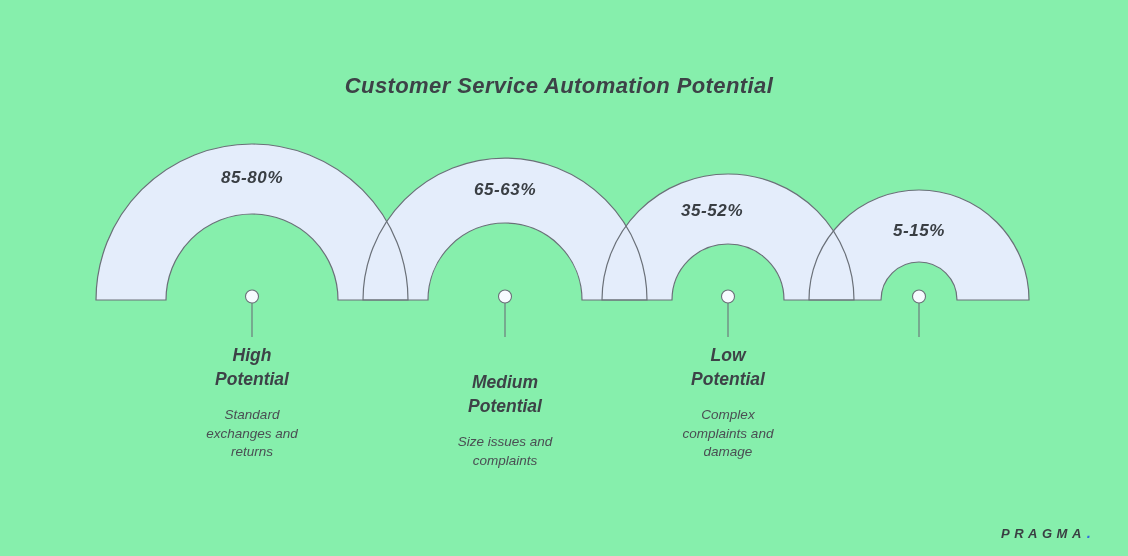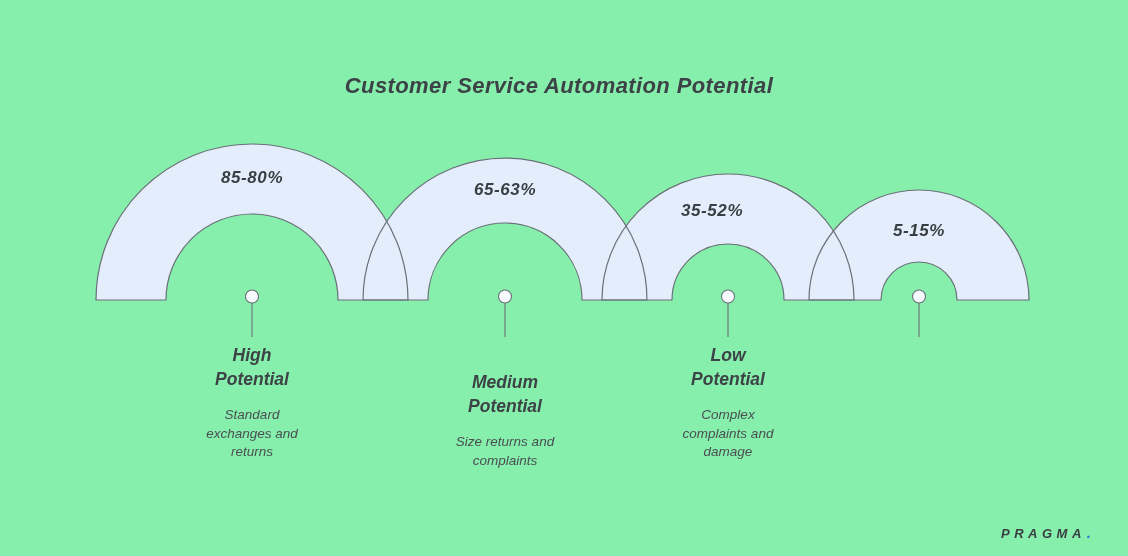--- a/index.html
+++ b/index.html
@@ -78,21 +78,21 @@
   <div class="seg" style="left:252px;top:344px;">
     <div class="seg-label">High
 Potential</div>
     <p class="seg-desc">Standard
 exchanges and
 returns</p>
   </div>
   <div class="seg" style="left:505px;top:365px;margin-top:6px;">
     <div class="seg-label">Medium
 Potential</div>
-    <p class="seg-desc">Size returns and
+    <p class="seg-desc">Size issues and
 complaints</p>
   </div>
   <div class="seg" style="left:728px;top:344px;">
     <div class="seg-label">Low
 Potential</div>
     <p class="seg-desc">Complex
 complaints and
 damage</p>
   </div>
 

